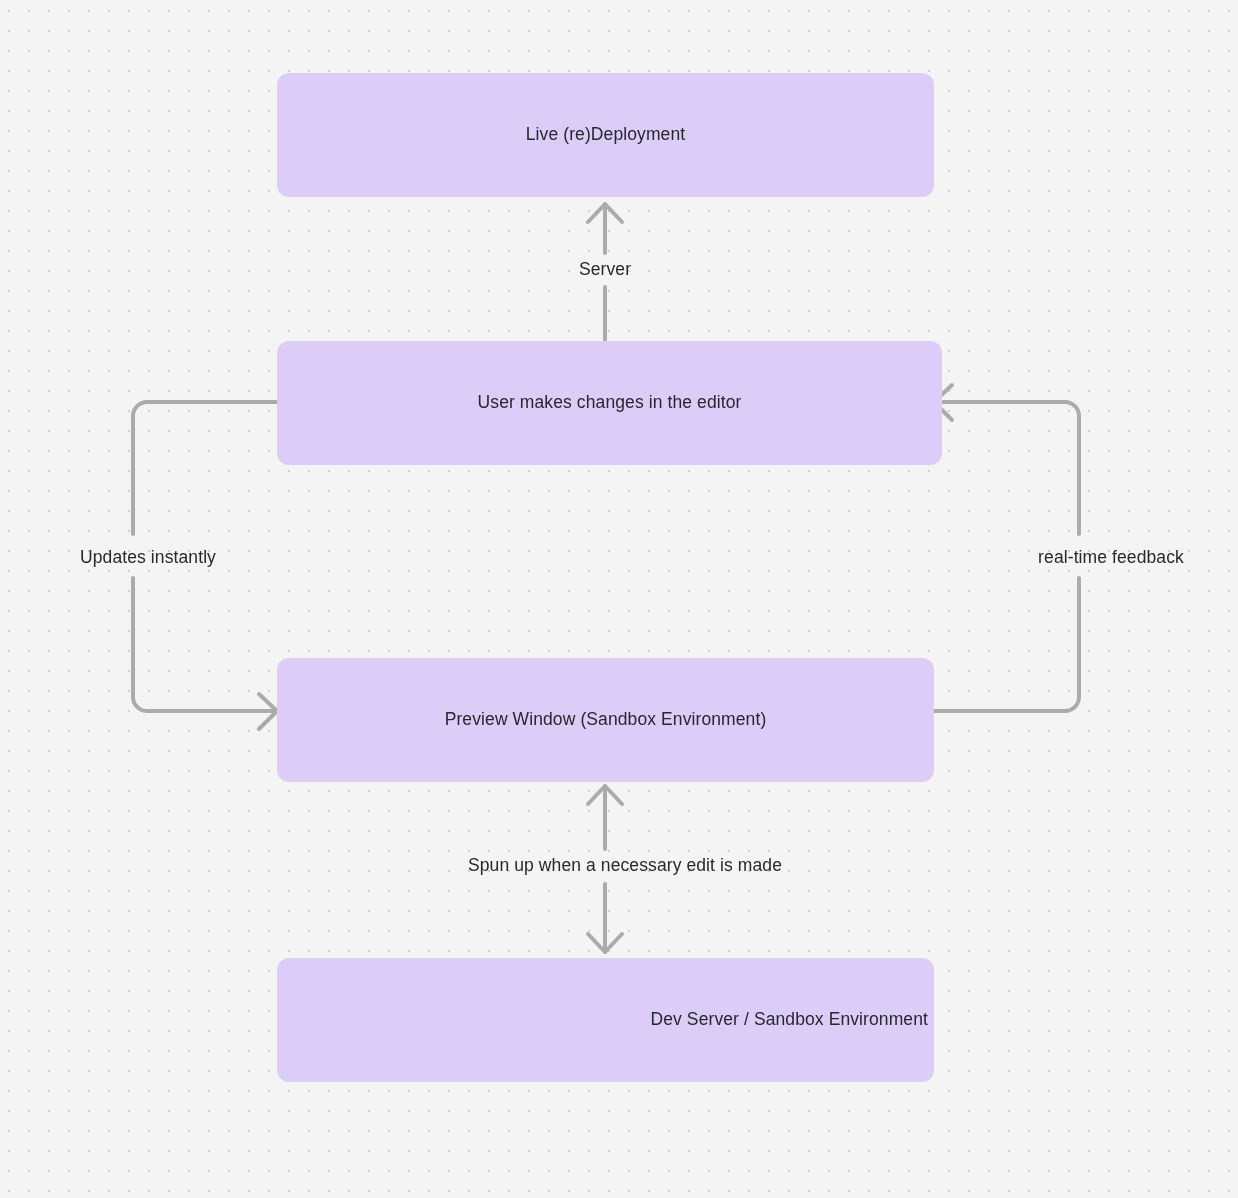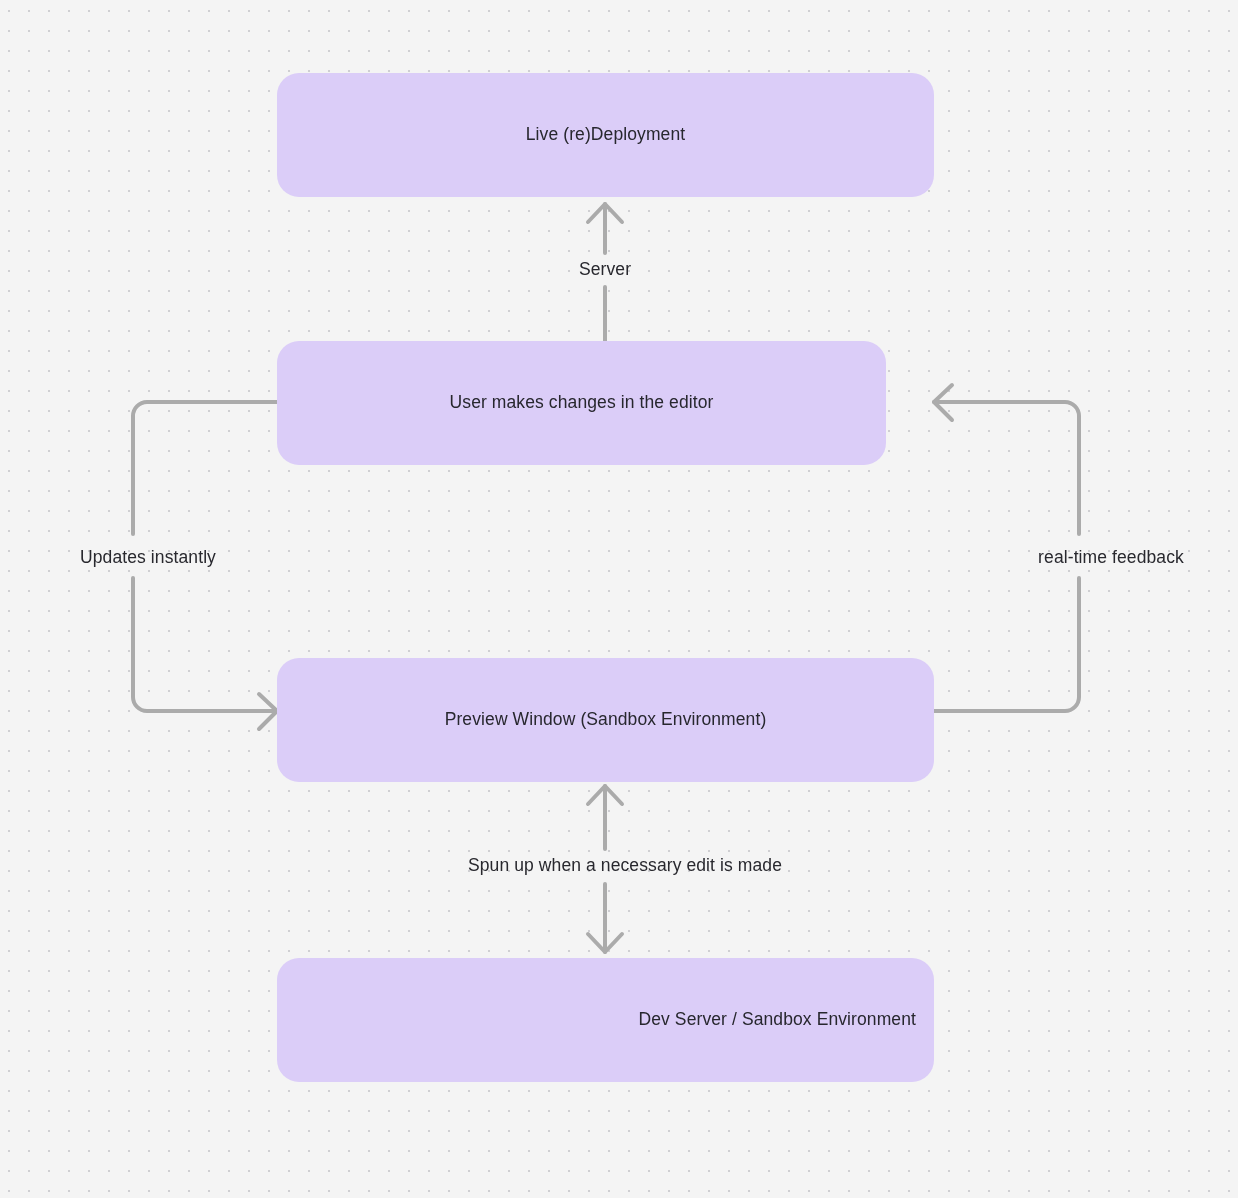--- a/index.html
+++ b/index.html
@@ -23,30 +23,30 @@
     position: absolute;
     left: 0; top: 0;
     width: 1238px;
     height: 1198px;
     pointer-events: none;
   }
   .node {
     position: absolute;
     box-sizing: border-box;
     background: #dbcdf8;
-    border-radius: 22px;
+    border-radius: 12px;
     display: flex;
     align-items: center;
     justify-content: center;
     text-align: center;
     color: #27272e;
     font-size: 17.5px;
     line-height: 1.25;
     letter-spacing: 0.1px;
-    padding: 6px 18px;
+    padding: 6px 6px;
   }
   .edge-label {
     position: absolute;
     transform: translate(-50%, -50%);
     white-space: nowrap;
     color: #28282e;
     font-size: 17.5px;
     letter-spacing: 0.1px;
     line-height: 1;
     background: transparent;
@@ -87,21 +87,21 @@
       <path d="M 588 804 L 605 786 L 622 804" stroke="#ababab" stroke-width="4" fill="none" stroke-linecap="round" stroke-linejoin="round"></path>
       <path d="M 605 884 L 605 952" stroke="#ababab" stroke-width="4" fill="none" stroke-linecap="round"></path>
       <path d="M 588 934 L 605 952 L 622 934" stroke="#ababab" stroke-width="4" fill="none" stroke-linecap="round" stroke-linejoin="round"></path>
     </g>
   </svg>
 
   <div class="node" style="left:277px; top:73px; width:657px; height:124px;">
     <span>Live (re)Deployment</span>
   </div>
 
-  <div class="node" style="left:277px; top:341px; width:609px; height:124px;">
+  <div class="node" style="left:277px; top:341px; width:665px; height:124px;">
     <span>User makes changes in the editor</span>
   </div>
 
   <div class="node" style="left:277px; top:650px; width:657px; height:124px;margin-top:8px;">
     <span>Preview Window (Sandbox Environment)</span>
   </div>
 
   <div class="node" style="left:277px; top:958px; width:657px; height:124px;justify-content:flex-end;">
     <span>Dev Server / Sandbox Environment</span>
   </div>

